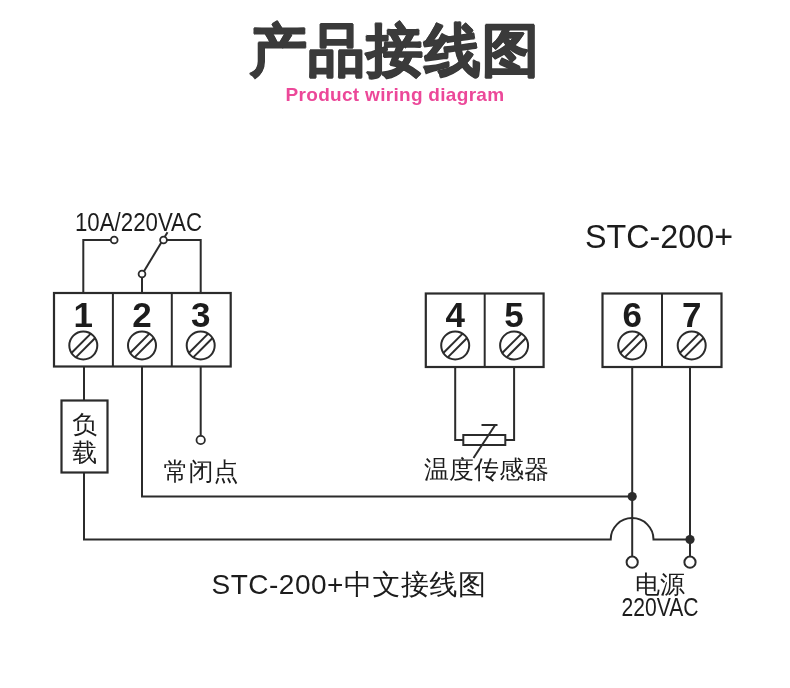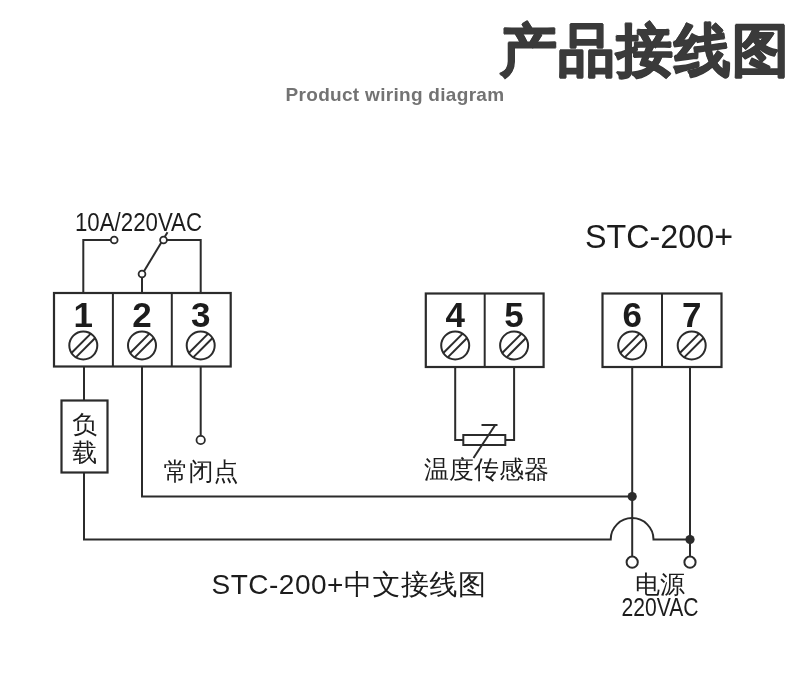--- a/index.html
+++ b/index.html
@@ -5,24 +5,23 @@
   html,body{margin:0;padding:0;}
   body{
     width:790px;height:688px;background:#ffffff;position:relative;overflow:hidden;
     font-family:"Liberation Sans","DejaVu Sans",sans-serif;
   }
   .header{position:absolute;left:0;right:0;top:18px;text-align:center;}
   .title{
     font-size:57px;line-height:64px;font-weight:bold;color:#3a3a3a;
     letter-spacing:1px;
     text-shadow:0.7px 0 0 #3a3a3a,-0.7px 0 0 #3a3a3a,0 0.7px 0 #3a3a3a,0 -0.7px 0 #3a3a3a;
-    text-align:right;
   }
   .subtitle{
-    margin-top:2px;font-size:19px;font-weight:bold;color:#737373;letter-spacing:0.3px;
+    margin-top:2px;font-size:19px;font-weight:bold;color:#ec4899;letter-spacing:0.3px;
   }
   svg{position:absolute;left:0;top:0;}
   .wire{stroke:#2b2b2b;stroke-width:2;fill:none;}
   .box{stroke:#2b2b2b;stroke-width:2.2;fill:#ffffff;}
   .thin{stroke:#2b2b2b;stroke-width:2;fill:none;}
   .open-dot{stroke:#2b2b2b;stroke-width:1.8;fill:#ffffff;}
   .solid-dot{fill:#2b2b2b;stroke:none;}
   .t-num{font-size:35px;font-weight:bold;fill:#1c1c1c;text-anchor:middle;}
   .t-label{font-size:25px;fill:#1c1c1c;text-anchor:middle;}
   .t-cond{font-size:26px;fill:#1c1c1c;text-anchor:middle;}

